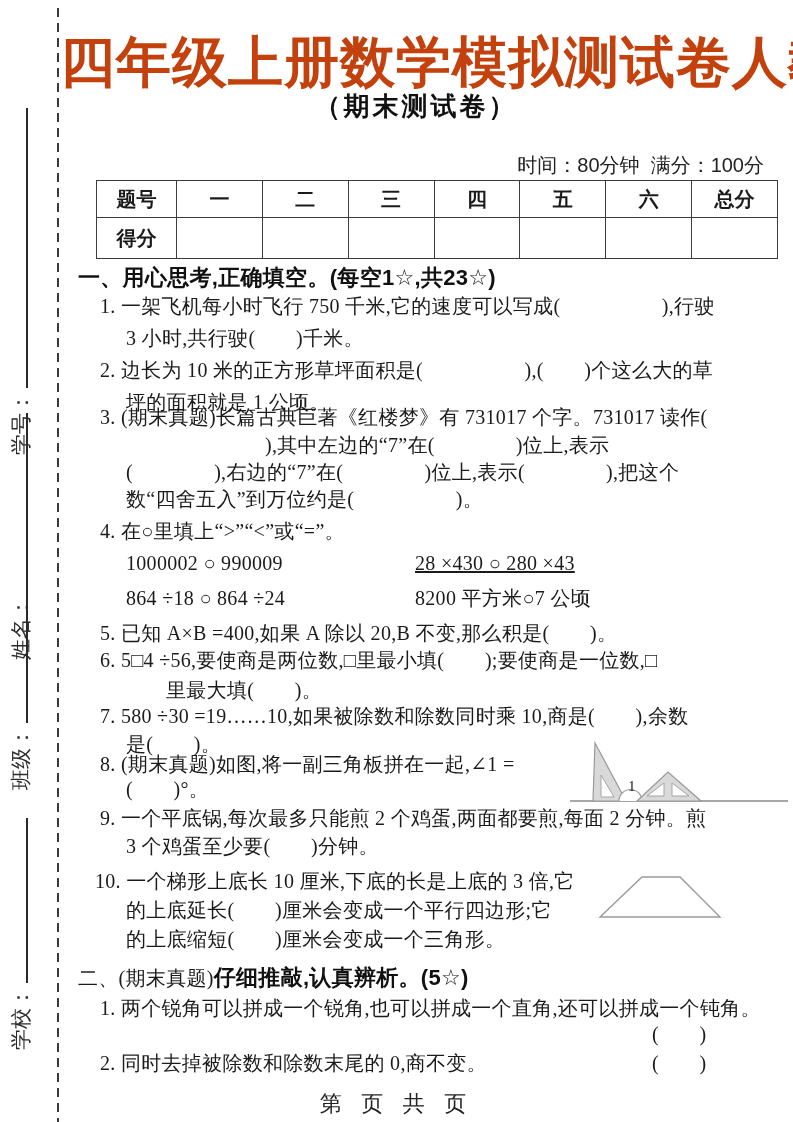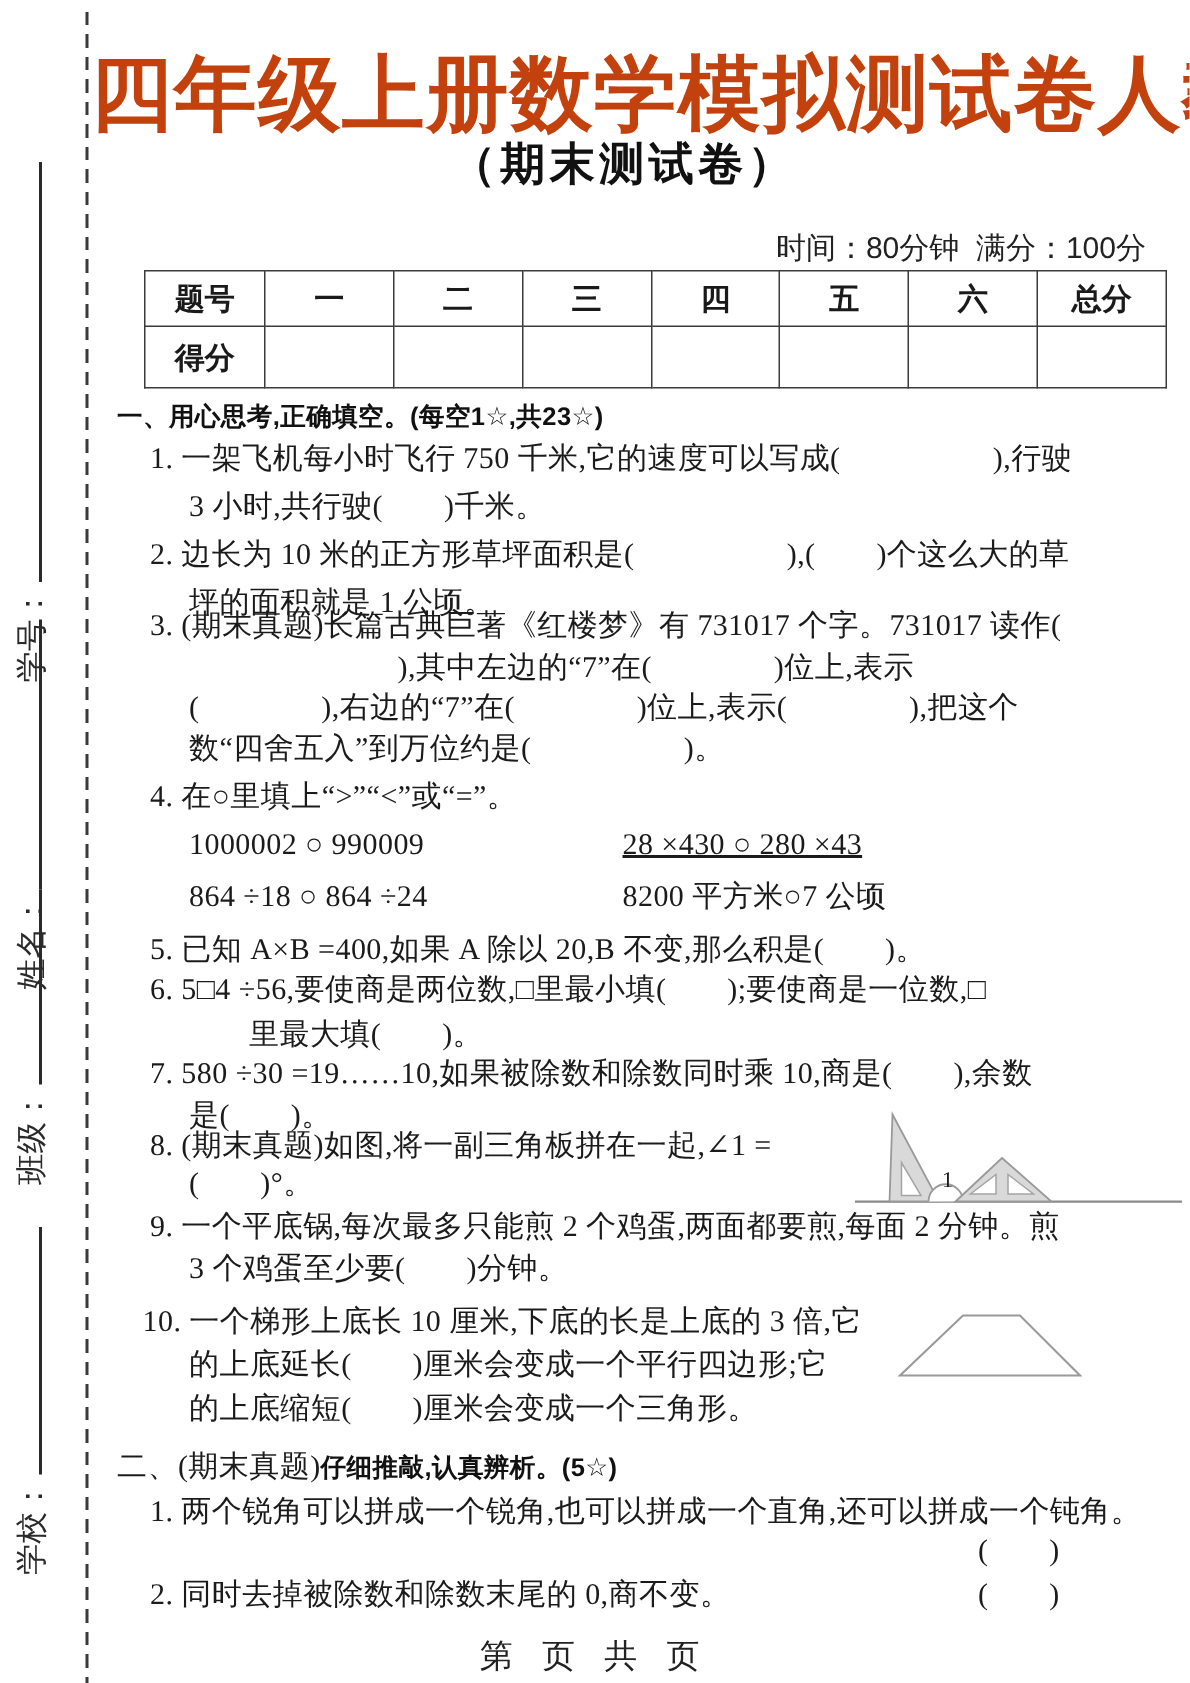--- a/index.html
+++ b/index.html
@@ -22,40 +22,40 @@
   
   .hwrap{position:absolute;left:60px;top:0;width:712px;}
   .title{
     position:absolute;top:26px;left:0;width:100%;text-align:right;
     font-family:"Liberation Sans","DejaVu Sans",sans-serif;font-weight:bold;
     font-size:55px;letter-spacing:1px;color:#c2410c;white-space:nowrap;
   }
   .subtitle{
     position:absolute;top:89px;left:0;width:100%;text-align:center;
     font-family:"Liberation Sans","DejaVu Sans",sans-serif;font-weight:bold;
-    font-size:30px;letter-spacing:3px;color:#111;white-space:nowrap;
+    font-size:26px;letter-spacing:3px;color:#111;white-space:nowrap;
   }
   .meta{
     position:absolute;top:152px;right:8px;font-size:20px;color:#222;
     font-family:"Liberation Sans","DejaVu Sans",sans-serif;white-space:pre;
   }
   
   .score-table{
     position:absolute;left:96px;top:180px;width:682px;
     border-collapse:collapse;table-layout:fixed;
   }
   .score-table td{
     border:1.6px solid #3b3b3b;text-align:center;vertical-align:middle;
     font-size:20px;font-weight:bold;color:#1a1a1a;padding:0;
   }
   .score-table tr:first-child td{height:36px;}
   .score-table tr:last-child td{height:40px;}
   
   .ln{position:absolute;white-space:pre;font-size:20px;line-height:24px;color:#1b1b1b;letter-spacing:0.3px;}
-  .hd{font-family:"Liberation Sans","DejaVu Sans",sans-serif;font-weight:bold;font-size:17px;color:#111;}
+  .hd{font-family:"Liberation Sans","DejaVu Sans",sans-serif;font-weight:bold;font-size:22px;color:#111;}
   .fig{position:absolute;}
   .footer{
     position:absolute;left:0;top:1089px;width:793px;text-align:center;
     font-size:22px;letter-spacing:7px;color:#222;white-space:pre;
   }
 </style>
 </head>
 <body>
 
 <div class="cutline"></div>

